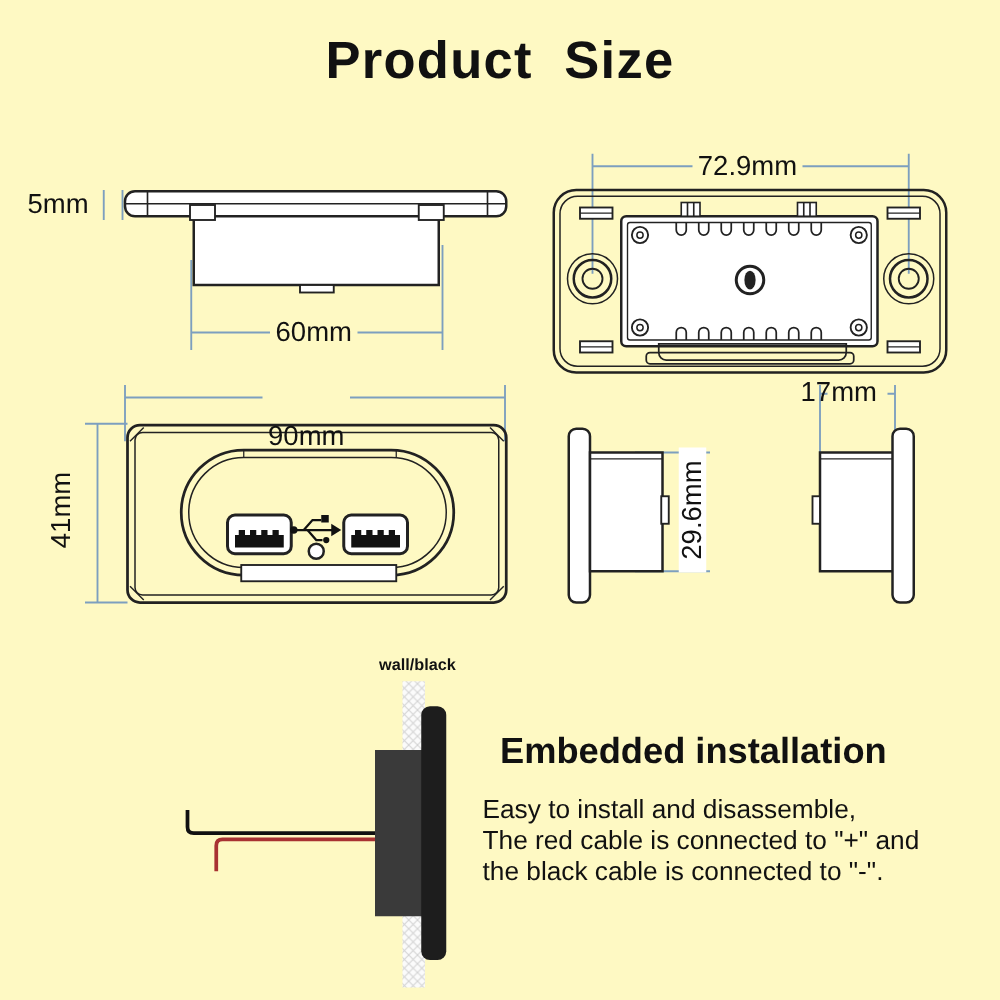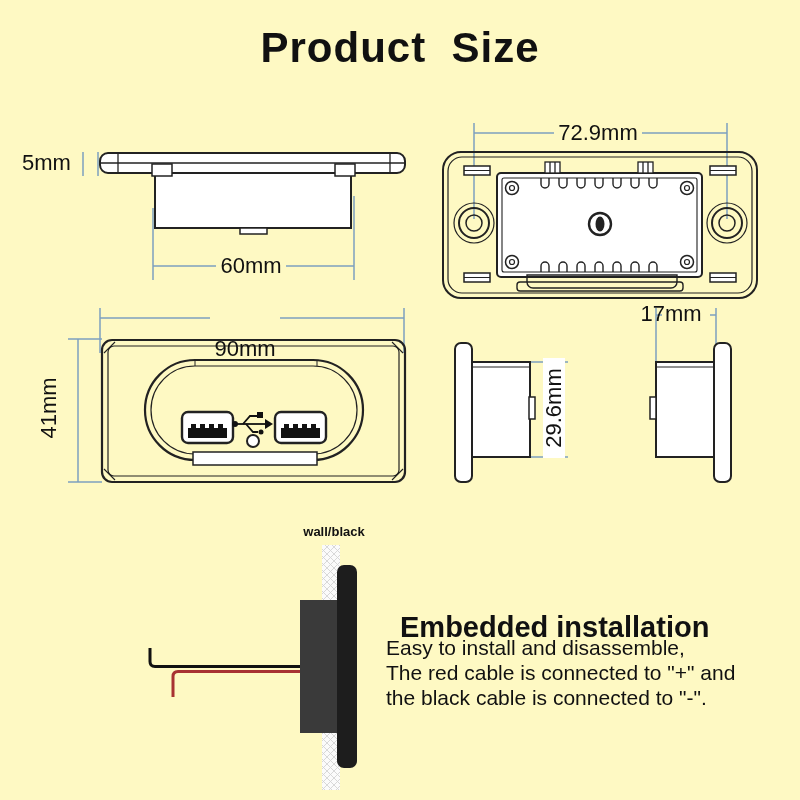--- a/index.html
+++ b/index.html
@@ -220,20 +220,20 @@
       </pattern>
     </defs>
     <rect x="282" y="5" width="18" height="245" fill="url(#hatch)"></rect>
     <rect x="260" y="60" width="38" height="133" fill="#3a3a3a"></rect>
     <rect x="297" y="25" width="20" height="203" rx="7" fill="#1d1d1d"></rect>
     <path d="M260,126.5 H115 Q110,126.5 110,121.5 V108" stroke="#111111" stroke-width="3" fill="none"></path>
     <path d="M260,131.5 H138 Q133,131.5 133,136.5 V157" stroke="#a83232" stroke-width="3" fill="none"></path>
   </svg>
   <div class="abs wallpanel" style="left:290px;top:524px;width:88px;">wall/black</div>
 
-  <div class="abs inst-head" style="left:400px;top:612px;width:390px;">Embedded installation</div>
+  <div class="abs inst-head" style="left:400px;top:586px;width:390px;">Embedded installation</div>
   <div class="abs inst-body" style="left:386px;top:635px;width:390px;">
     <span>Easy to install and disassemble,</span>
     <span>The red cable is connected to "+" and</span>
     <span>the black cable is connected to "-".</span>
   </div>
 
 </div>
 
 </body></html>

